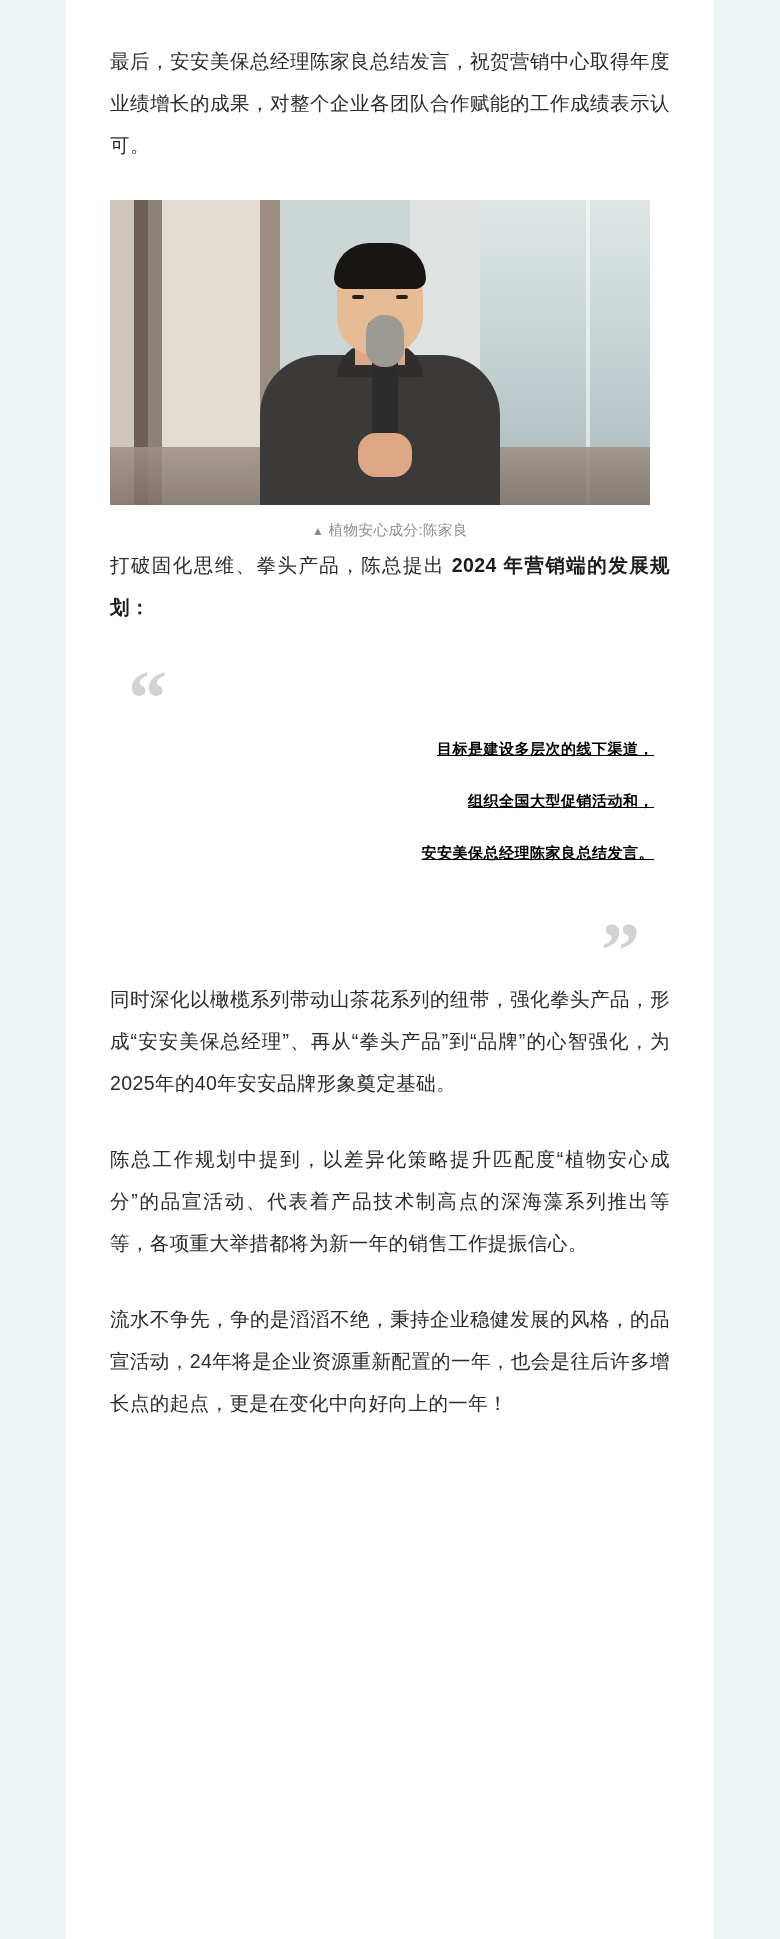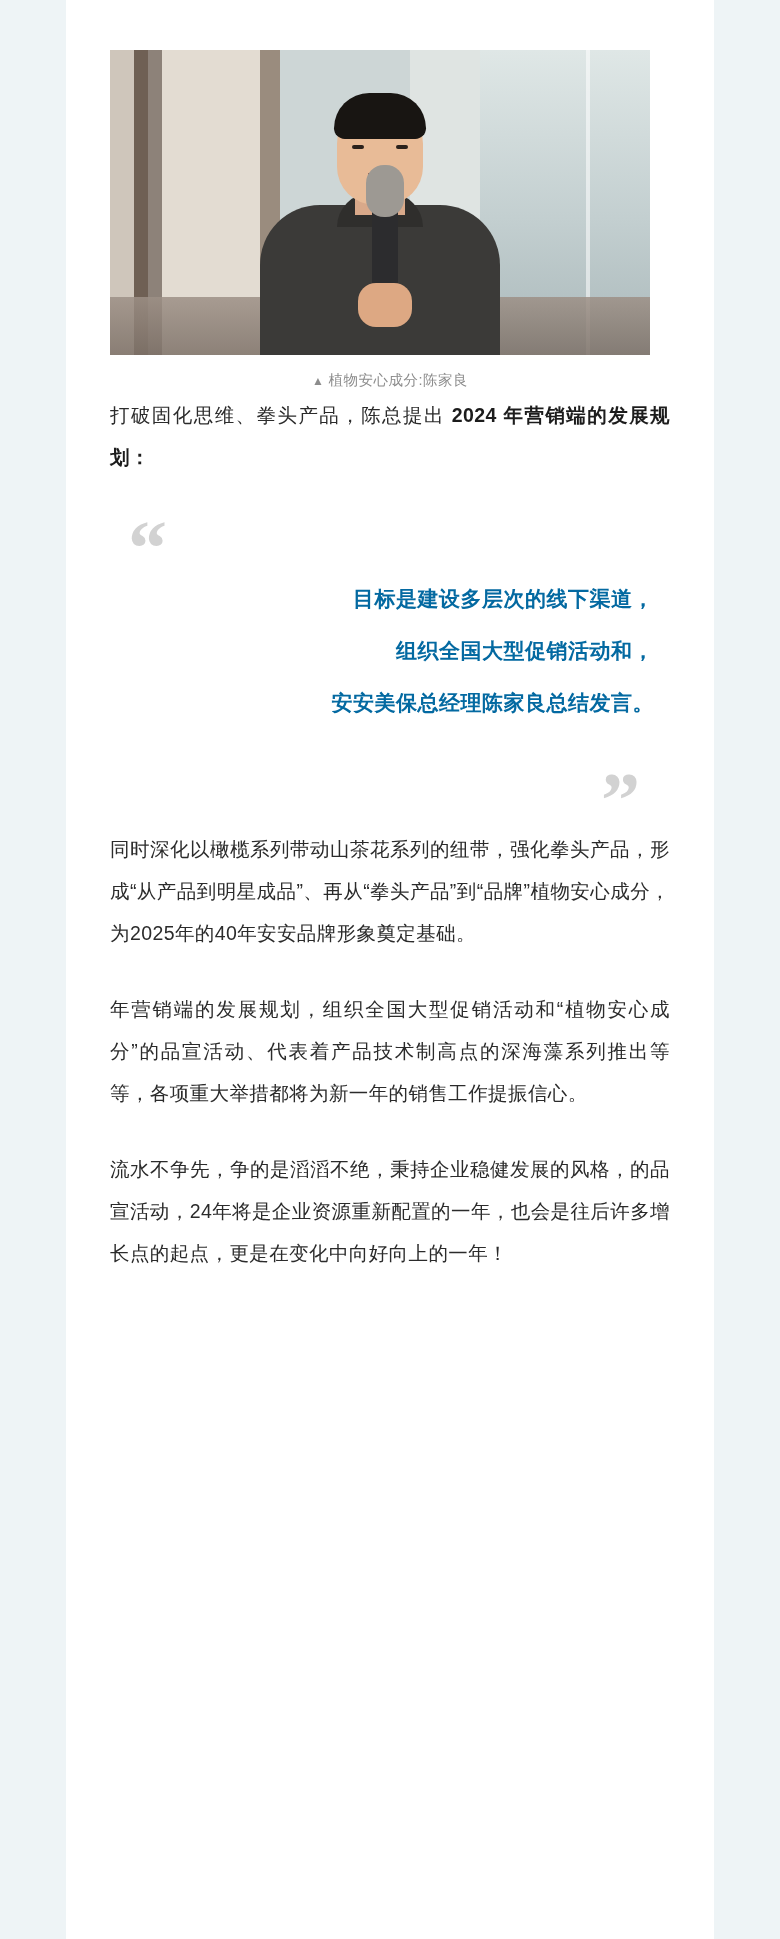--- a/index.html
+++ b/index.html
@@ -286,41 +286,43 @@
     line-height: 60px;
     color: #d2d2d2;
     font-family: "Liberation Serif", "DejaVu Serif", serif;
     font-weight: bold;
   }
   .quote-lines {
     padding: 52px 6px 62px 6px;
     text-align: right;
   }
   .quote-line {
-    font-size: 21px;
+    font-size: 15px;
     line-height: 46px;
     font-weight: bold;
-    color: #0369a1;
+    color: #000000;
     letter-spacing: 0.5px;
     white-space: nowrap;
+    text-decoration: underline;
   }
   .quote-line + .quote-line { margin-top: 6px; }
 </style>
 </head>
 <body>
 
 <div class="page">
   <div class="band-left"></div>
   <div class="band-inner-left"></div>
   <div class="band-right"></div>
   <div class="band-inner-right"></div>
 
   <div class="content">
     <div class="article">
 
+      <p class="para">最后，安安美保总经理陈家良总结发言，祝贺营销中心取得年度业绩增长的成果，对整个企业各团队合作赋能的工作成绩表示认可。</p>
 
       <div class="photo-wrap">
         <div class="photo">
           <div class="bg"></div>
           <div class="door-frame"></div>
           <div class="door-frame2"></div>
           <div class="glass-panel"></div>
           <div class="glass-line"></div>
           <div class="floor"></div>
           <div class="person">
@@ -347,19 +349,19 @@
       <div class="quote-block">
         <div class="quote-mark-open">“</div>
         <div class="quote-lines">
           <div class="quote-line">目标是建设多层次的线下渠道，</div>
           <div class="quote-line">组织全国大型促销活动和，</div>
           <div class="quote-line">安安美保总经理陈家良总结发言。</div>
         </div>
         <div class="quote-mark-close">”</div>
       </div>
 
-      <p class="para">同时深化以橄榄系列带动山茶花系列的纽带，强化拳头产品，形成“从产品到明星成品”、再从“拳头产品”到“品牌”植物安心成分，为2025年的40年安安品牌形象奠定基础。</p>
-      <p class="para">年营销端的发展规划，组织全国大型促销活动和“植物安心成分”的品宣活动、代表着产品技术制高点的深海藻系列推出等等，各项重大举措都将为新一年的销售工作提振信心。</p>
+      <p class="para">同时深化以橄榄系列带动山茶花系列的纽带，强化拳头产品，形成“安安美保总经理”、再从“拳头产品”到“品牌”的心智强化，为2025年的40年安安品牌形象奠定基础。</p>
+      <p class="para">陈总工作规划中提到，以差异化策略提升匹配度“植物安心成分”的品宣活动、代表着产品技术制高点的深海藻系列推出等等，各项重大举措都将为新一年的销售工作提振信心。</p>
       <p class="para">流水不争先，争的是滔滔不绝，秉持企业稳健发展的风格，的品宣活动，24年将是企业资源重新配置的一年，也会是往后许多增长点的起点，更是在变化中向好向上的一年！</p>
 
     </div>
   </div>
 </div>
 
 </body></html>

